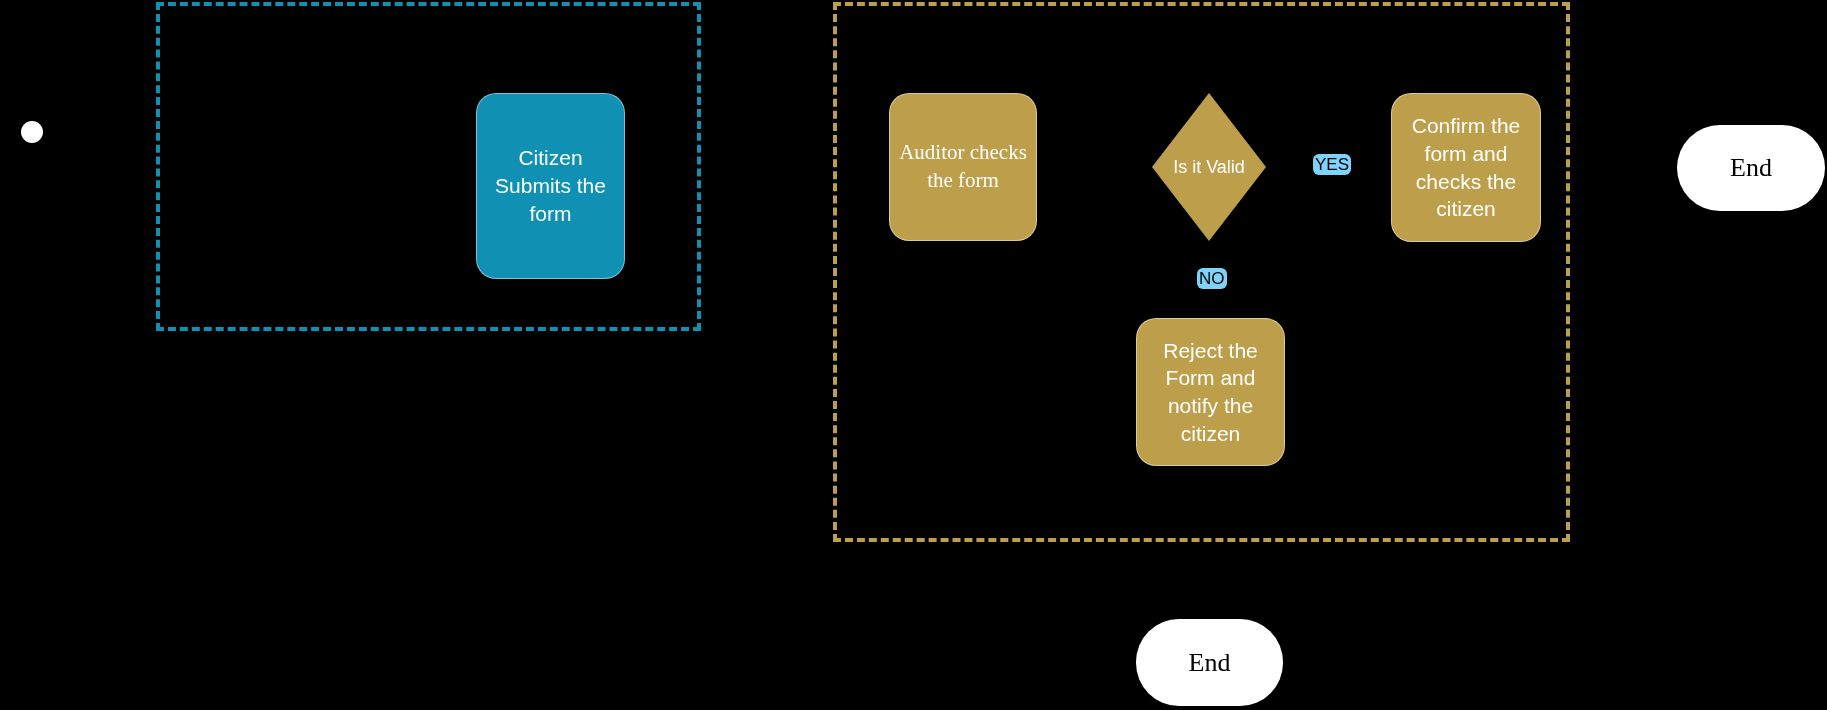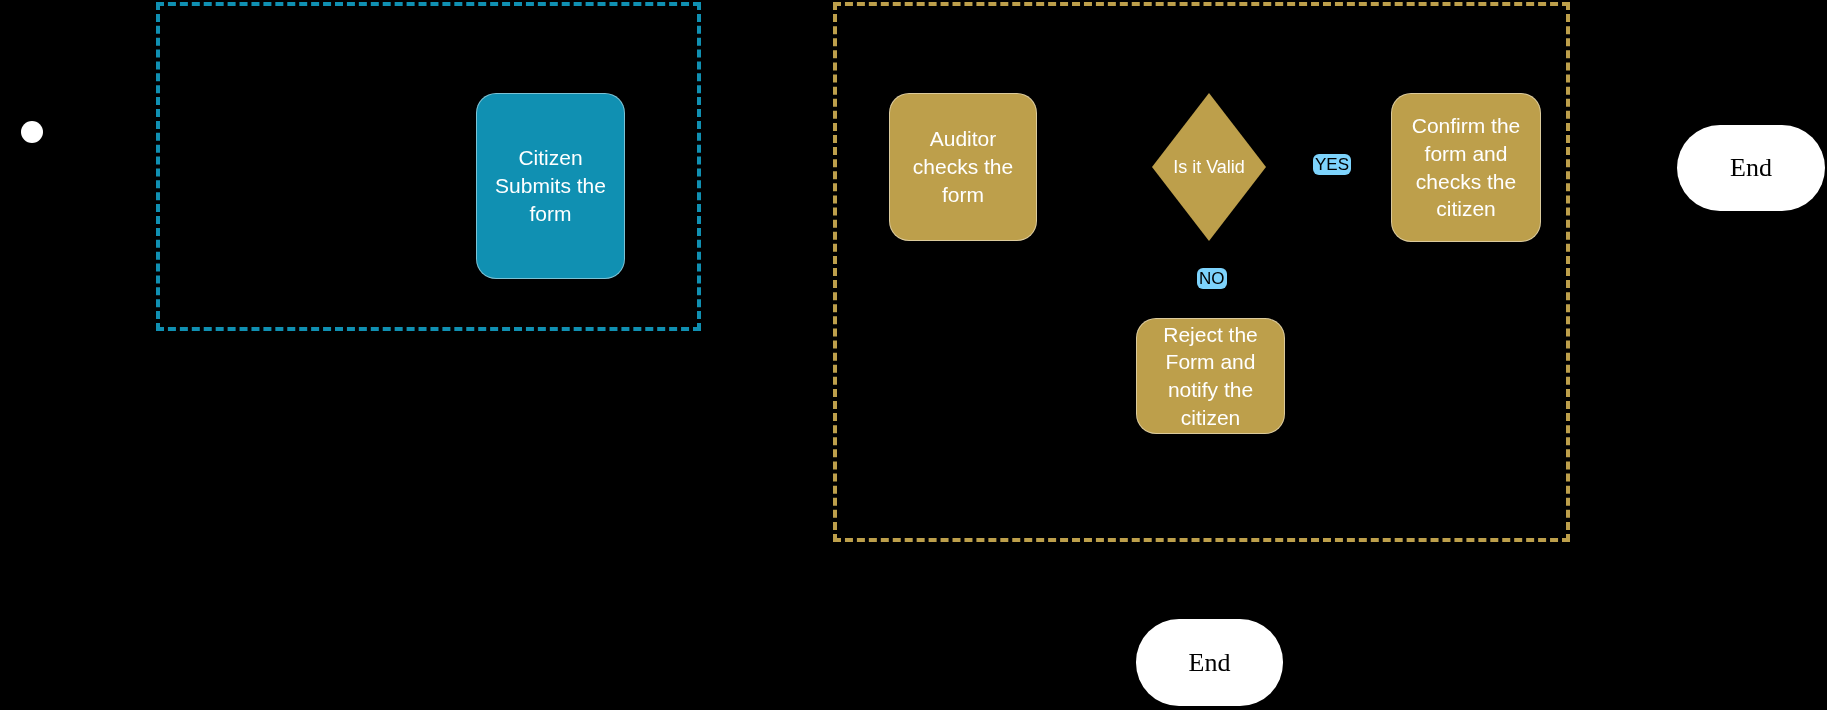--- a/index.html
+++ b/index.html
@@ -62,23 +62,23 @@
   .node.teal {
     background: #1090b2;
     border: 1.5px solid rgba(255,255,255,0.45);
   }
   .node.gold {
     background: #bd9f4b;
     border: 1.5px solid rgba(255,255,255,0.45);
   }
   .node.citizen-fills   { left: 221px;  top: 93px;  width: 147px; height: 149px; }
   .node.citizen-submits { left: 476px;  top: 93px;  width: 149px; height: 186px; }
-  .node.auditor-checks  { left: 889px;  top: 93px;  width: 148px; height: 148px; }
+  .node.auditor-checks  { left: 889px;  top: 93px;  width: 148px; height: 148px; font-family: Liberation Serif, serif; }
   .node.confirm-form    { left: 1391px; top: 93px;  width: 150px; height: 149px; }
-  .node.reject-form     { left: 1136px; top: 318px; width: 149px; height: 116px; }
+  .node.reject-form     { left: 1136px; top: 318px; width: 149px; height: 148px; }
   
   .diamond {
     position: absolute;
     left: 1152px;
     top: 93px;
     width: 114px;
     height: 148px;
     background: #bd9f4b;
     clip-path: polygon(50% 0%, 100% 50%, 50% 100%, 0% 50%);
     display: flex;

